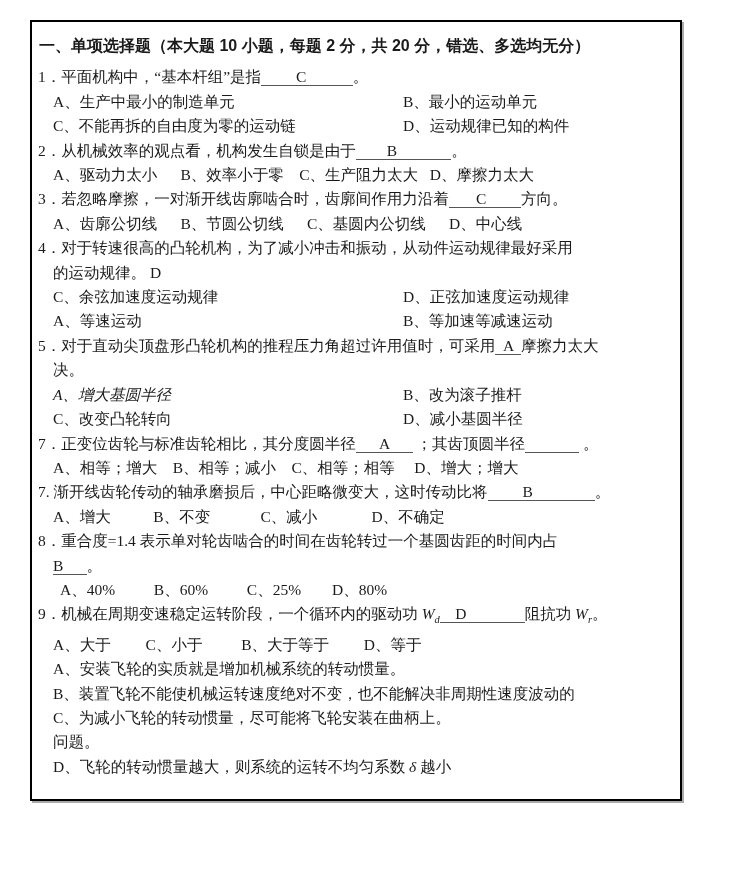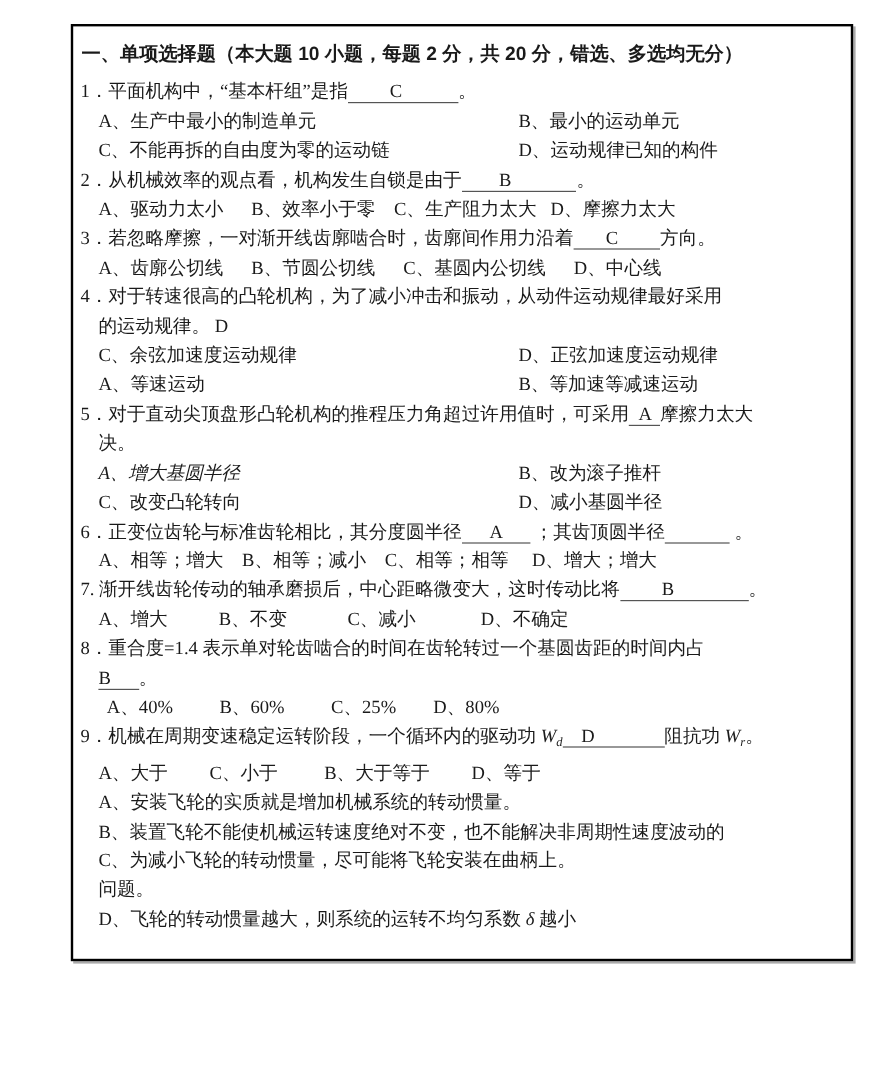--- a/index.html
+++ b/index.html
@@ -9,21 +9,21 @@
   }
   body {
     width: 730px;
     height: 894px;
     position: relative;
     font-family: "Liberation Serif", "DejaVu Serif", serif;
     color: #1a1a1a;
   }
   .exam-box {
     position: absolute;
-    left: 59px;
+    left: 30px;
     top: 20px;
     width: 652px;
     height: 781px;
     box-sizing: border-box;
     border: 2px solid #000000;
     box-shadow: 2px 2px 0 #aaaaaa;
     padding: 10px 5px 0 6px;
     background: #ffffff;
     overflow: hidden;
   }
@@ -75,21 +75,21 @@
       <div class="line"><span>3．若忽略摩擦，一对渐开线齿廓啮合时，齿廓间作用力沿着</span><span class="u">       C         </span><span>方向。</span></div>
       <div class="line ind1"><span>A、齿廓公切线      B、节圆公切线      C、基圆内公切线      D、中心线</span></div>
       <div class="line"><span>4．对于转速很高的凸轮机构，为了减小冲击和振动，从动件运动规律最好采用</span></div>
       <div class="line ind1"><span>的运动规律。 </span><span>D</span></div>
       <div class="line ind1"><span class="cell" style="min-width: 350px;">C、余弦加速度运动规律</span><span>D、正弦加速度运动规律</span></div>
       <div class="line ind1"><span class="cell" style="min-width: 350px;">A、等速运动</span><span>B、等加速等减速运动</span></div>
       <div class="line"><span>5．对于直动尖顶盘形凸轮机构的推程压力角超过许用值时，可采用</span><span class="u">  A  </span><span>摩擦力太大</span></div>
       <div class="line ind1"><span>决。</span></div>
       <div class="line ind1"><span class="cell" style="min-width: 350px; font-style: italic;">A、增大基圆半径</span><span>B、改为滚子推杆</span></div>
       <div class="line ind1"><span class="cell" style="min-width: 350px;">C、改变凸轮转向</span><span>D、减小基圆半径</span></div>
-      <div class="line"><span>6．正变位齿轮与标准齿轮相比，其分度圆半径</span><span class="u">      A      </span><span> ；其齿顶圆半径</span><span class="u">              </span><span> 。</span></div>
+      <div class="line"><span>7．正变位齿轮与标准齿轮相比，其分度圆半径</span><span class="u">      A      </span><span> ；其齿顶圆半径</span><span class="u">              </span><span> 。</span></div>
       <div class="line ind1"><span>A、相等；增大    B、相等；减小    C、相等；相等     D、增大；增大</span></div>
       <div class="line"><span>7. 渐开线齿轮传动的轴承磨损后，中心距略微变大，这时传动比将</span><span class="u">         B                </span><span>。</span></div>
       <div class="line ind1"><span>A、增大           B、不变             C、减小              D、不确定</span></div>
       <div class="line"><span>8．重合度=1.4 表示单对轮齿啮合的时间在齿轮转过一个基圆齿距的时间内占</span></div>
       <div class="line ind1"><span class="u">B      </span><span>。</span></div>
       <div class="line ind2"><span>A、40%          B、60%          C、25%        D、80%</span></div>
       <div class="line"><span>9．机械在周期变速稳定运转阶段，一个循环内的驱动功 </span><span class="i">W</span><span class="sub">d</span><span class="u">    D               </span><span>阻抗功 </span><span class="i">W</span><span class="sub">r</span><span>。</span></div>
       <div class="line ind1"><span>A、大于         C、小于          B、大于等于         D、等于</span></div>
       <div class="line ind1"><span>A、安装飞轮的实质就是增加机械系统的转动惯量。</span></div>
       <div class="line ind1"><span>B、装置飞轮不能使机械运转速度绝对不变，也不能解决非周期性速度波动的</span></div>

